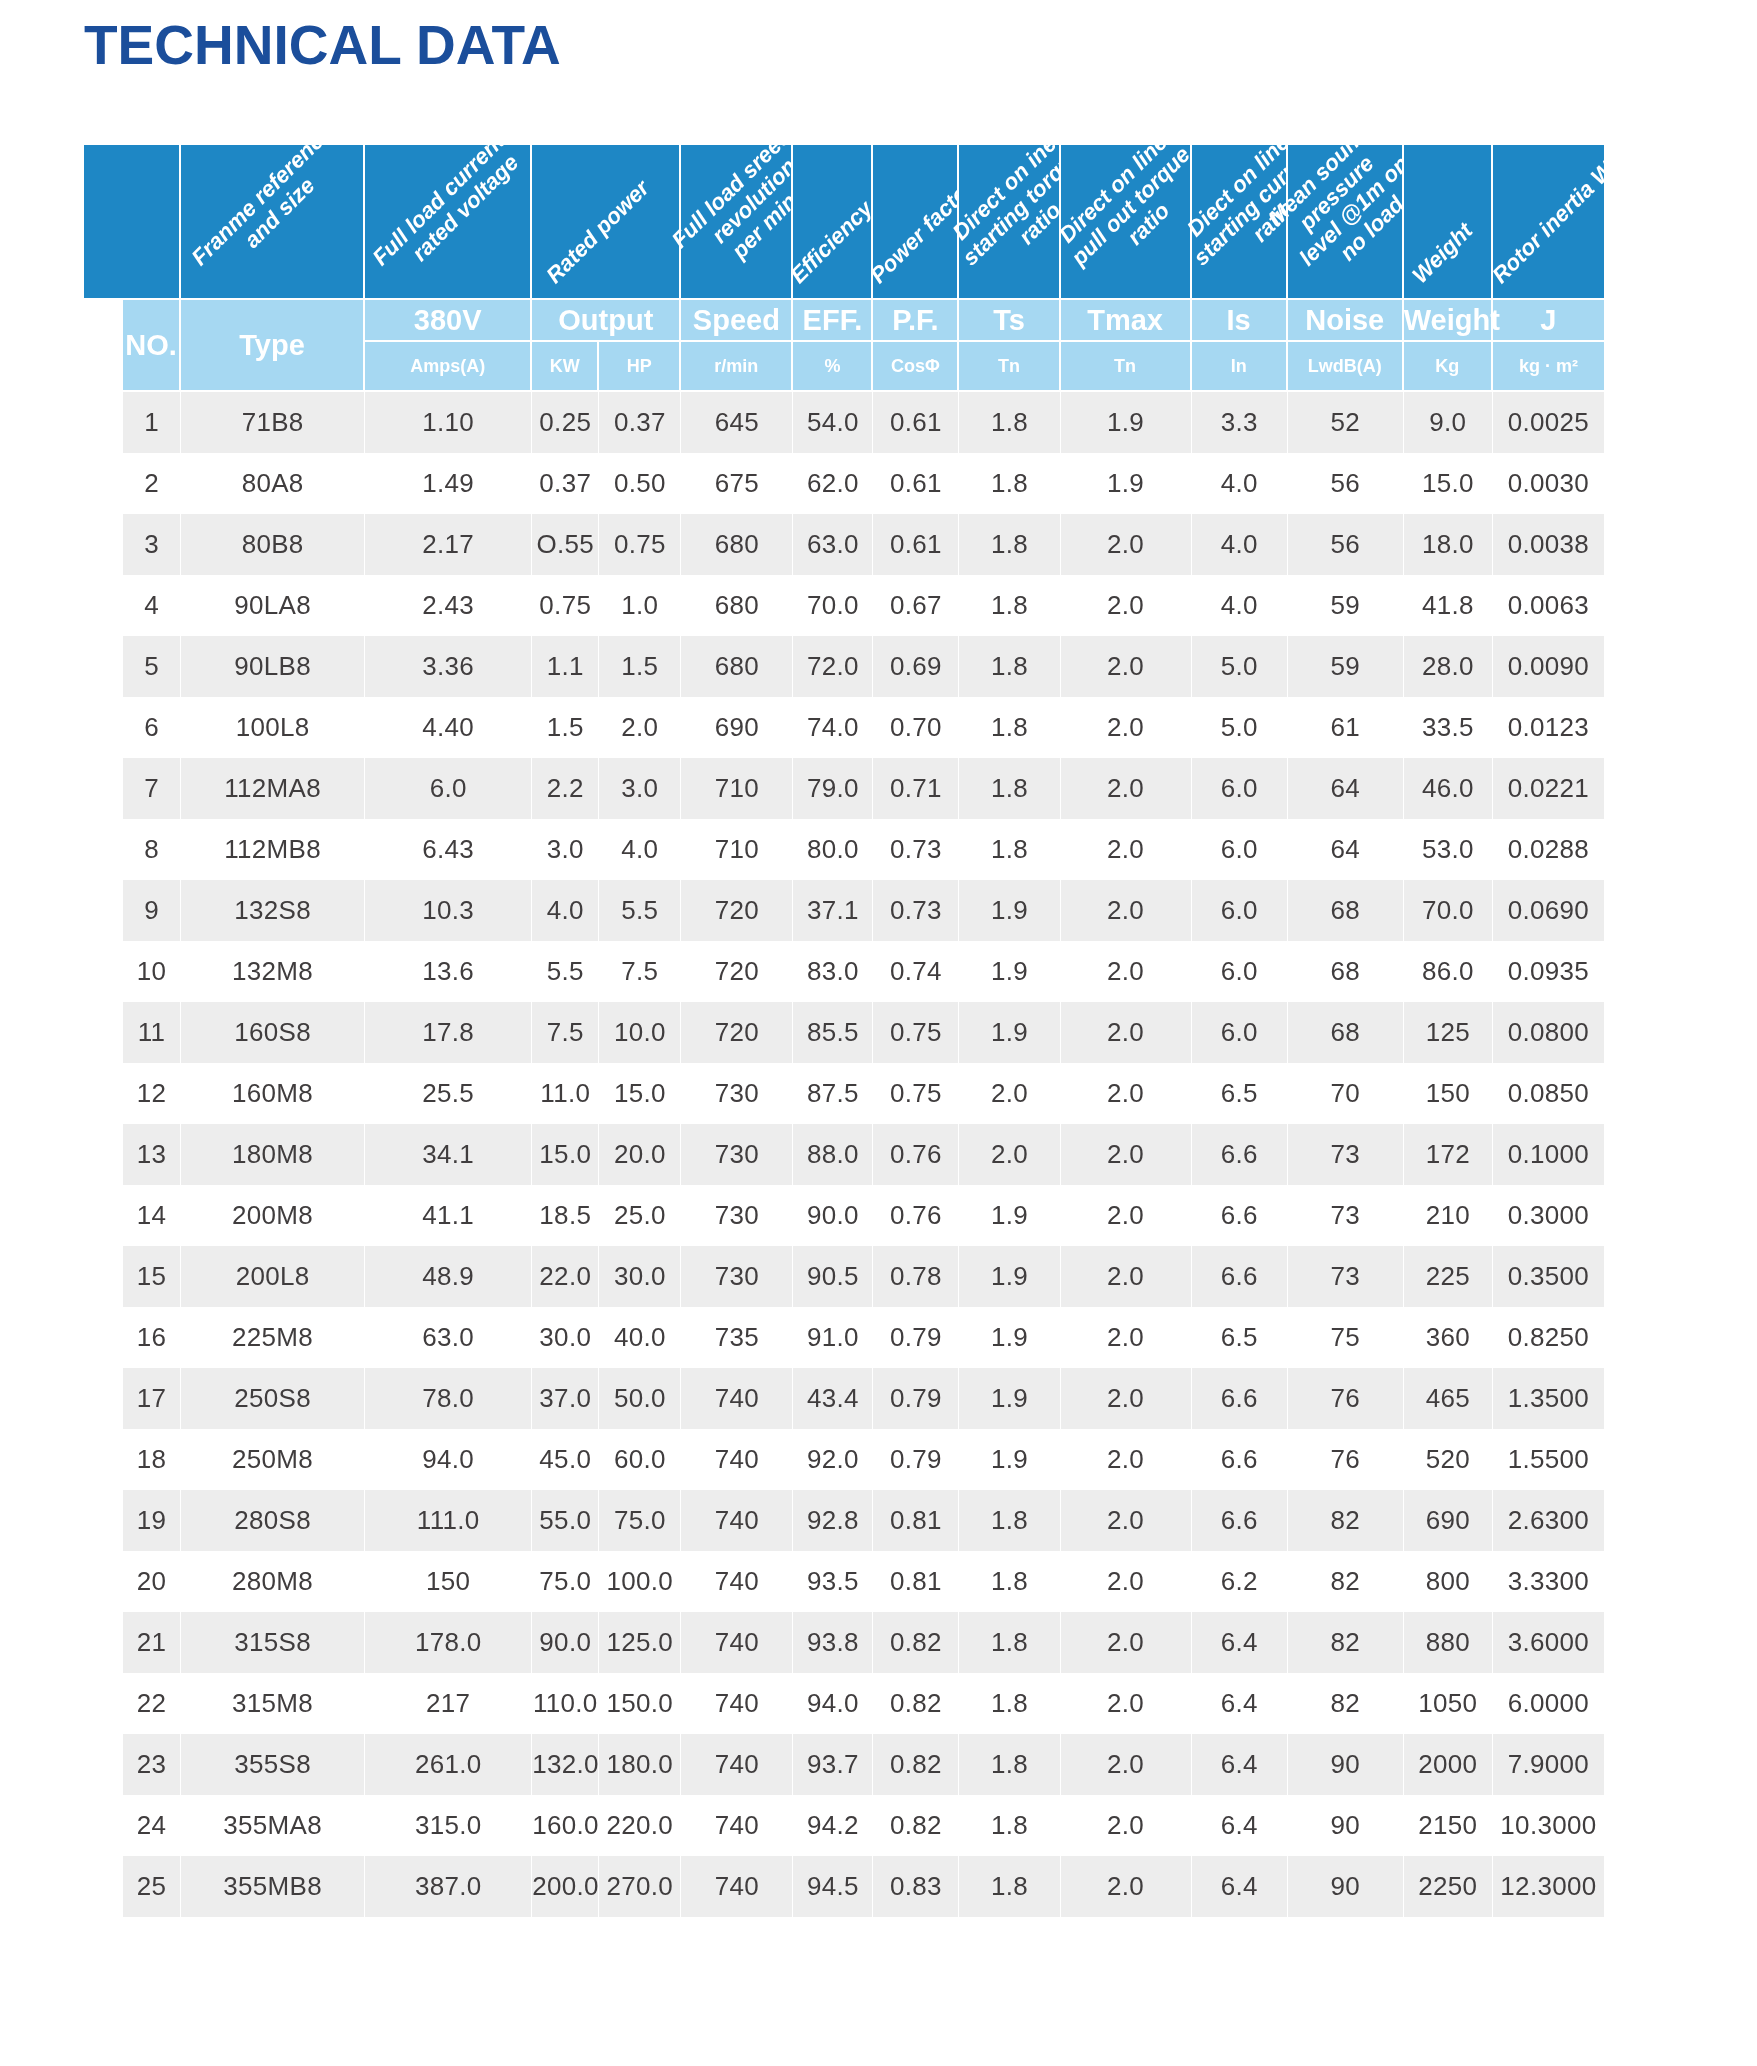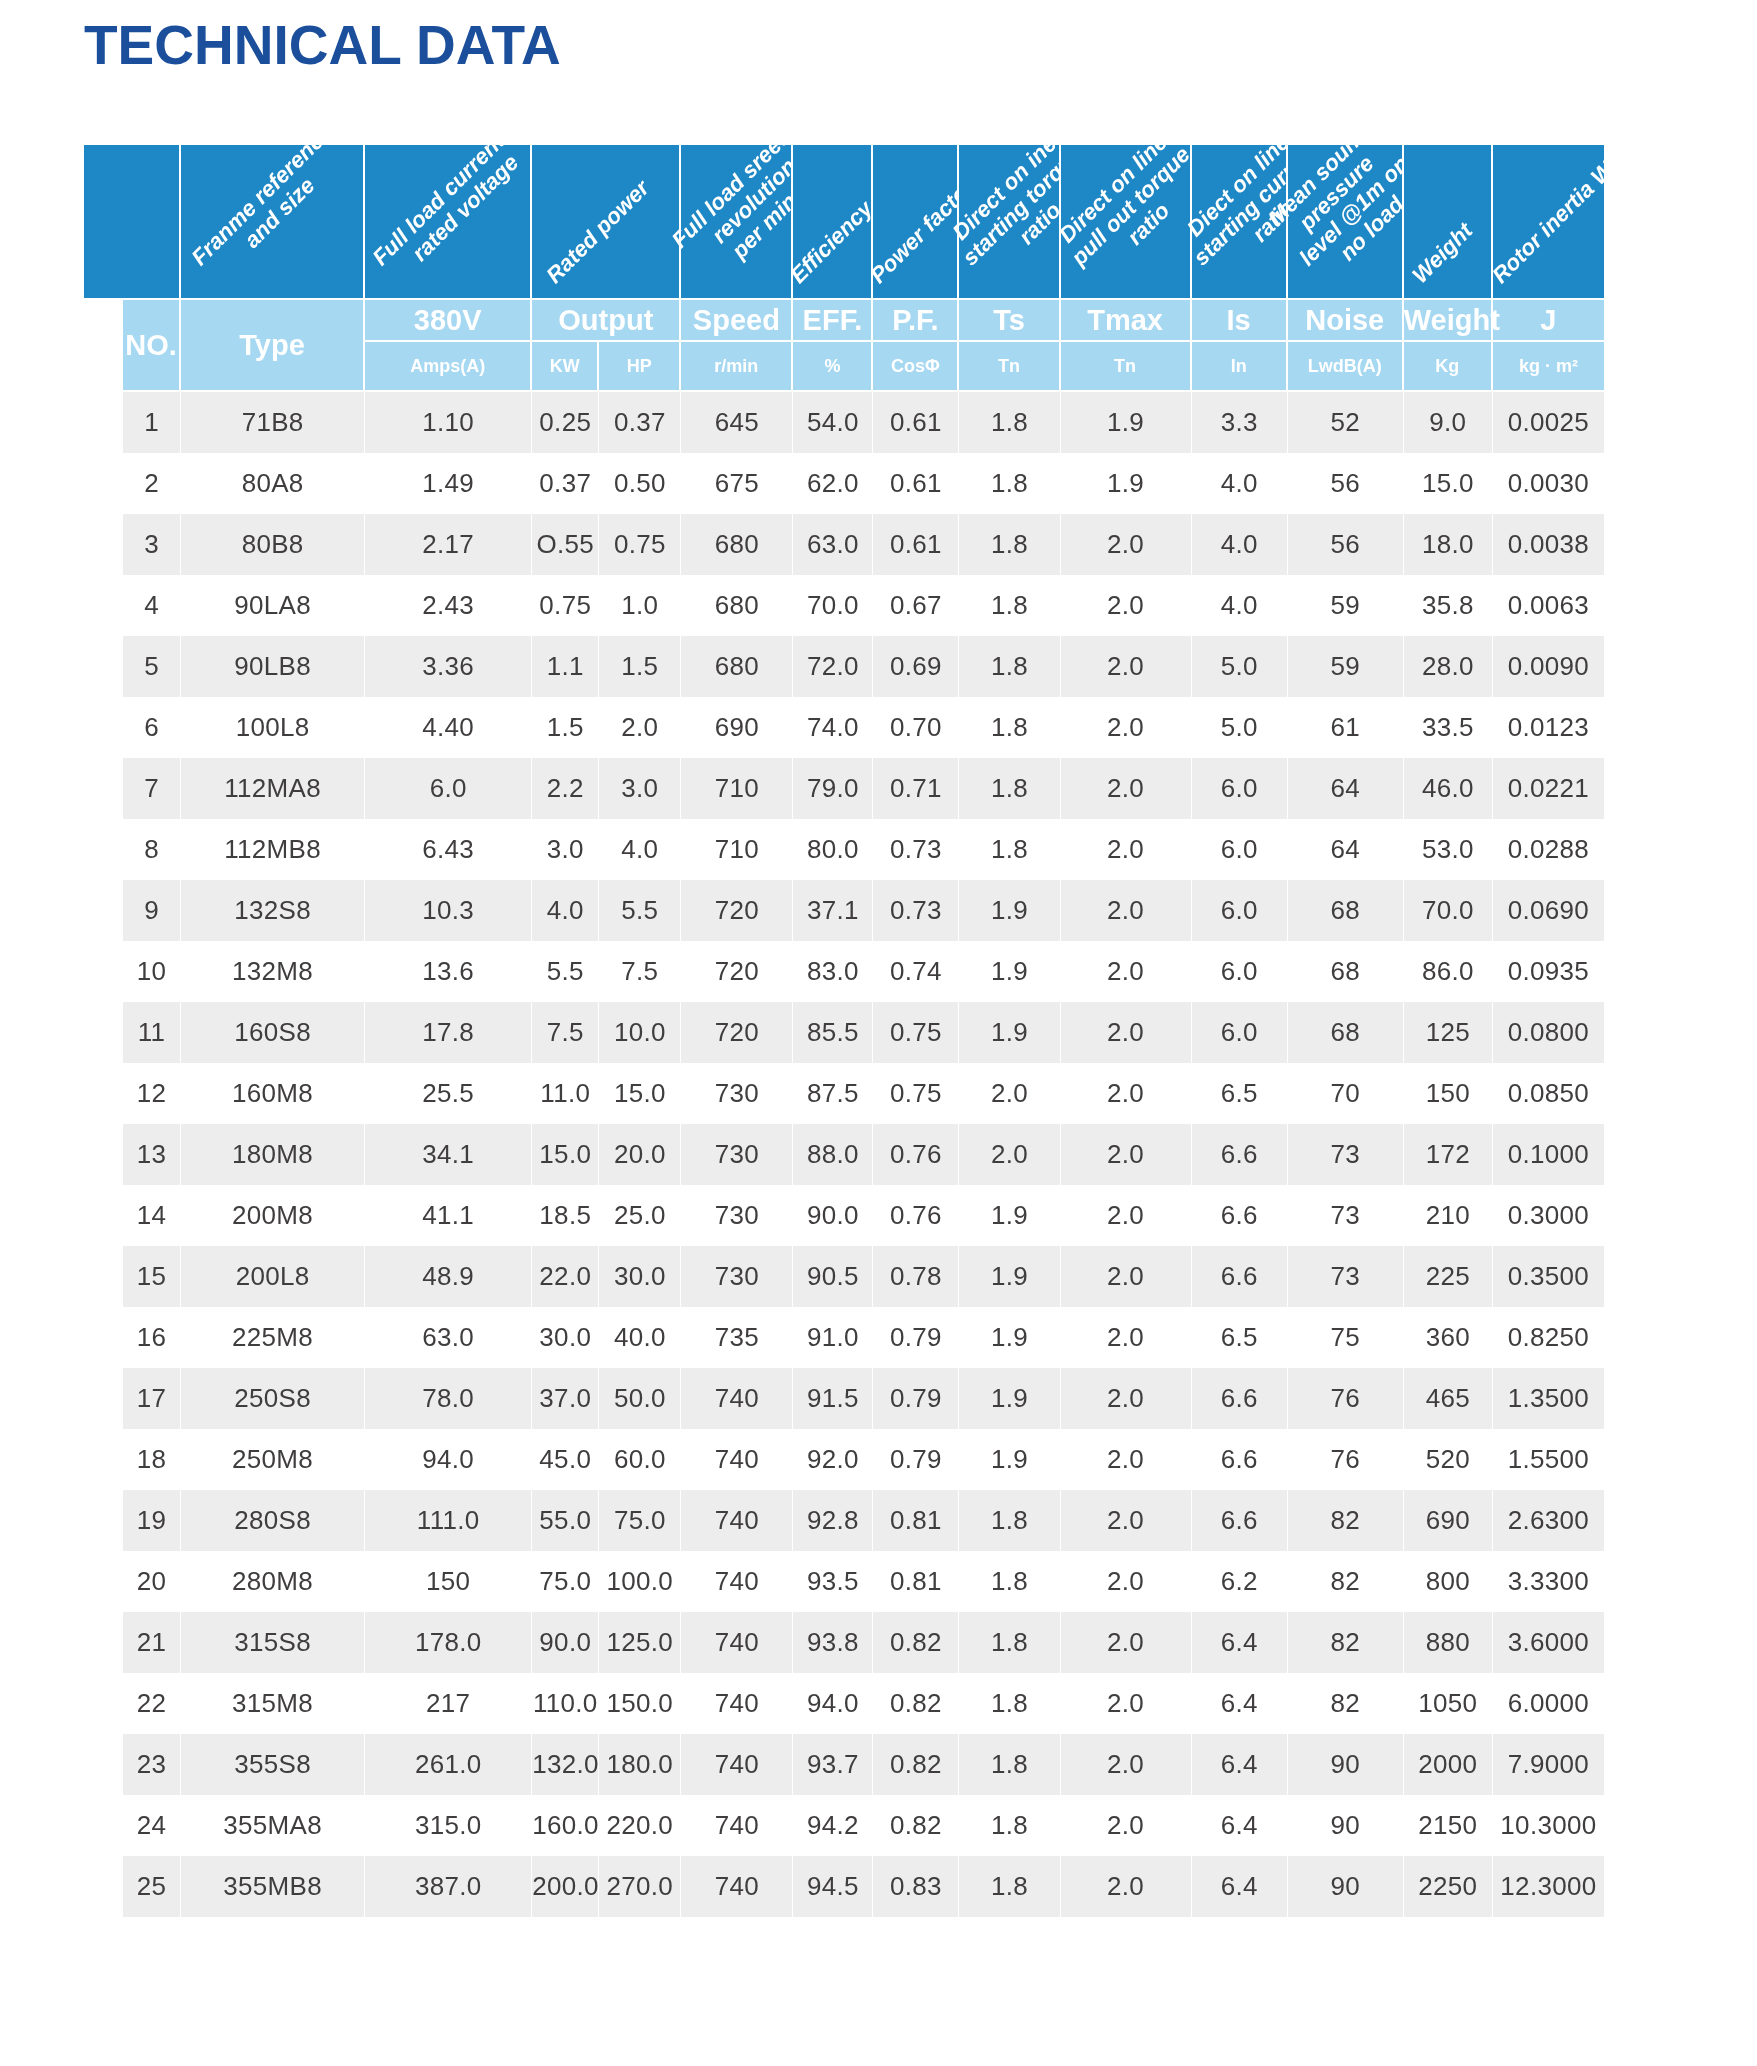--- a/index.html
+++ b/index.html
@@ -224,21 +224,21 @@
           <td>2.43</td>
           <td>0.75</td>
           <td>1.0</td>
           <td>680</td>
           <td>70.0</td>
           <td>0.67</td>
           <td>1.8</td>
           <td>2.0</td>
           <td>4.0</td>
           <td>59</td>
-          <td>35.8</td>
+          <td>41.8</td>
           <td>0.0063</td>
         </tr>
         <tr class="odd">
           <td>5</td>
           <td>90LB8</td>
           <td>3.36</td>
           <td>1.1</td>
           <td>1.5</td>
           <td>680</td>
           <td>72.0</td>
@@ -426,21 +426,21 @@
           <td>360</td>
           <td>0.8250</td>
         </tr>
         <tr class="odd">
           <td>17</td>
           <td>250S8</td>
           <td>78.0</td>
           <td>37.0</td>
           <td>50.0</td>
           <td>740</td>
-          <td>91.5</td>
+          <td>43.4</td>
           <td>0.79</td>
           <td>1.9</td>
           <td>2.0</td>
           <td>6.6</td>
           <td>76</td>
           <td>465</td>
           <td>1.3500</td>
         </tr>
         <tr class="even">
           <td>18</td>

